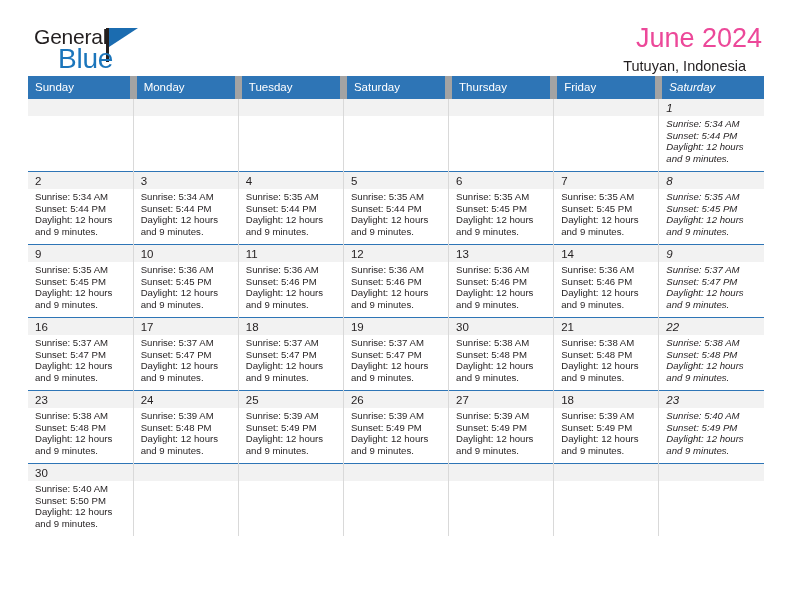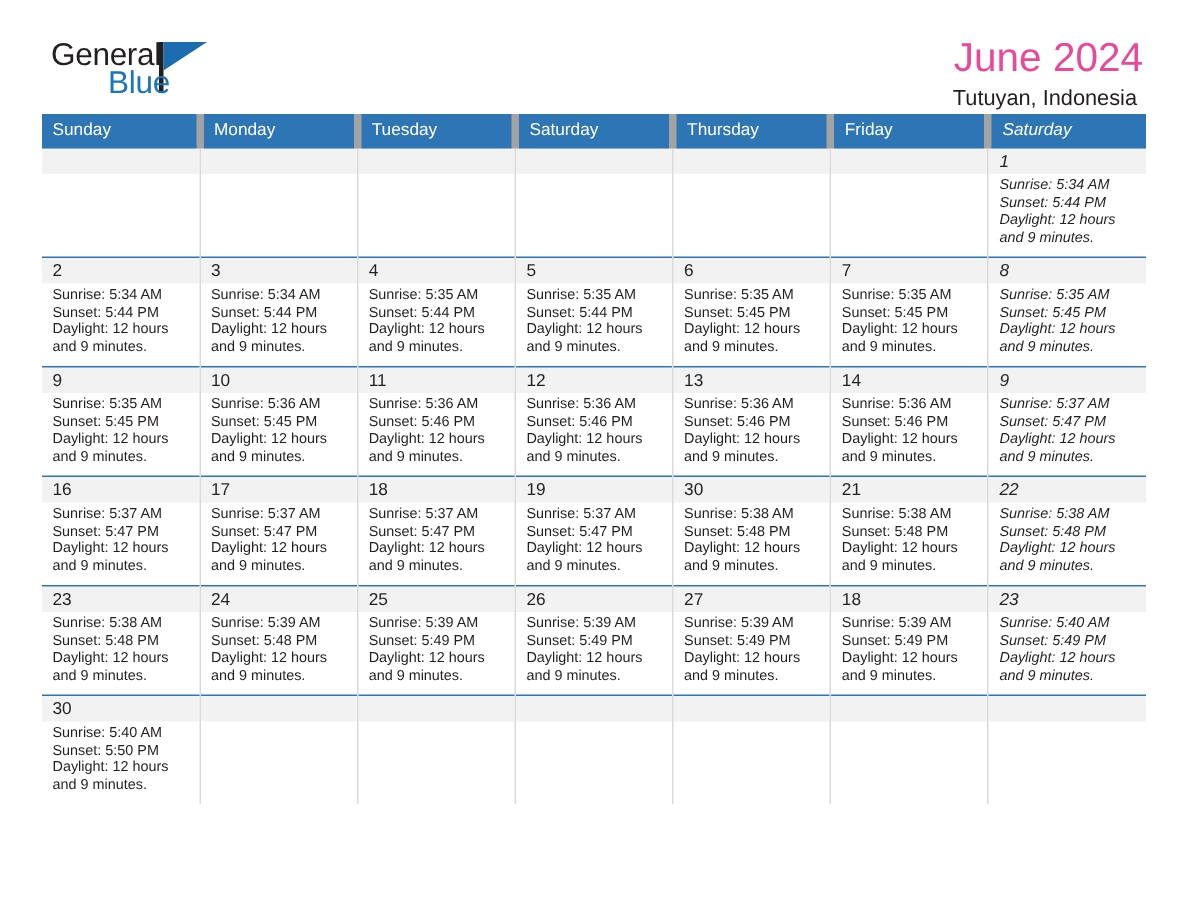--- a/index.html
+++ b/index.html
@@ -43,24 +43,23 @@
     left: 6px;
     top: 2px;
     font-size: 21px;
     color: #231f20;
     letter-spacing: -0.2px;
   }
   .logo-blue {
     position: absolute;
     left: 30px;
     top: 21px;
-    font-size: 21px;
+    font-size: 28px;
     color: #1b75bb;
     letter-spacing: -0.2px;
-    margin-left: 14px;
   }
   .logo-flag {
     position: absolute;
     left: 81px;
     top: 4px;
     width: 0;
     height: 0;
     border-left: 29px solid #1b6cb0;
     border-bottom: 19px solid transparent;
   }
@@ -80,39 +79,39 @@
   .title-main {
     font-size: 27px;
     color: #ec4899;
     line-height: 1.05;
     font-weight: normal;
     margin: 0;
   }
   .title-sub {
     font-size: 14.5px;
     color: #231f20;
-    margin: 7px 4px 0 0;
+    margin: 7px 16px 0 0;
     font-weight: normal;
     line-height: 1.1;
   }
 
   
   .calendar {
     width: 736px;
     border-collapse: collapse;
     table-layout: fixed;
   }
   .calendar th {
     background: #2e75b6;
     color: #ffffff;
     font-weight: normal;
     font-size: 11.5px;
     text-align: left;
     padding: 5px 0 5px 7px;
-    border-right: 5px solid #a3a3a3;
+    border-right: 7px solid #a3a3a3;
     height: 18px;
     box-sizing: border-box;
   }
   .calendar td {
     vertical-align: top;
     padding: 0;
     border-right: 1px solid #d9d9d9;
     border-top: 1px solid #2e75b6;
     height: 72px;
     box-sizing: border-box;

